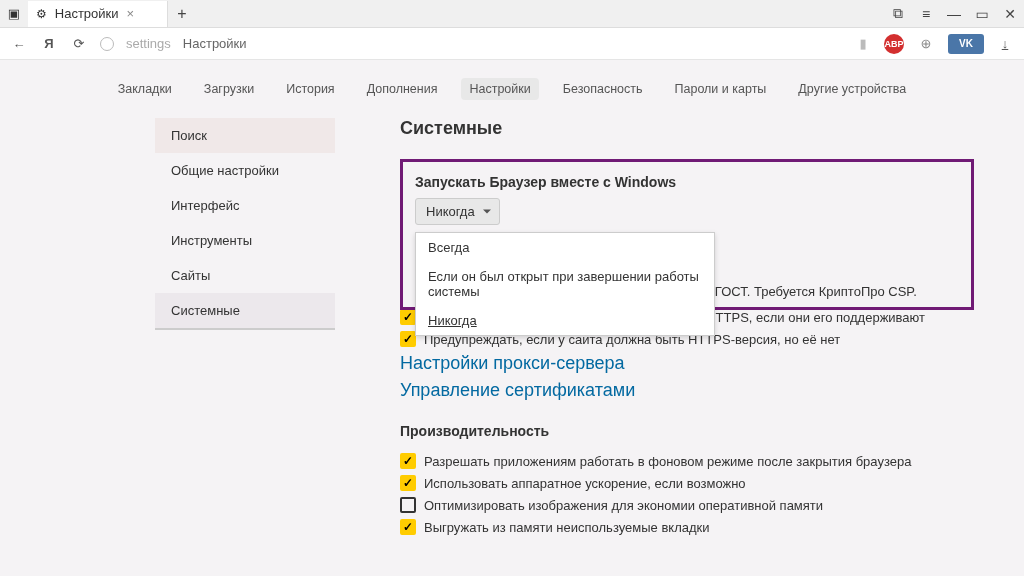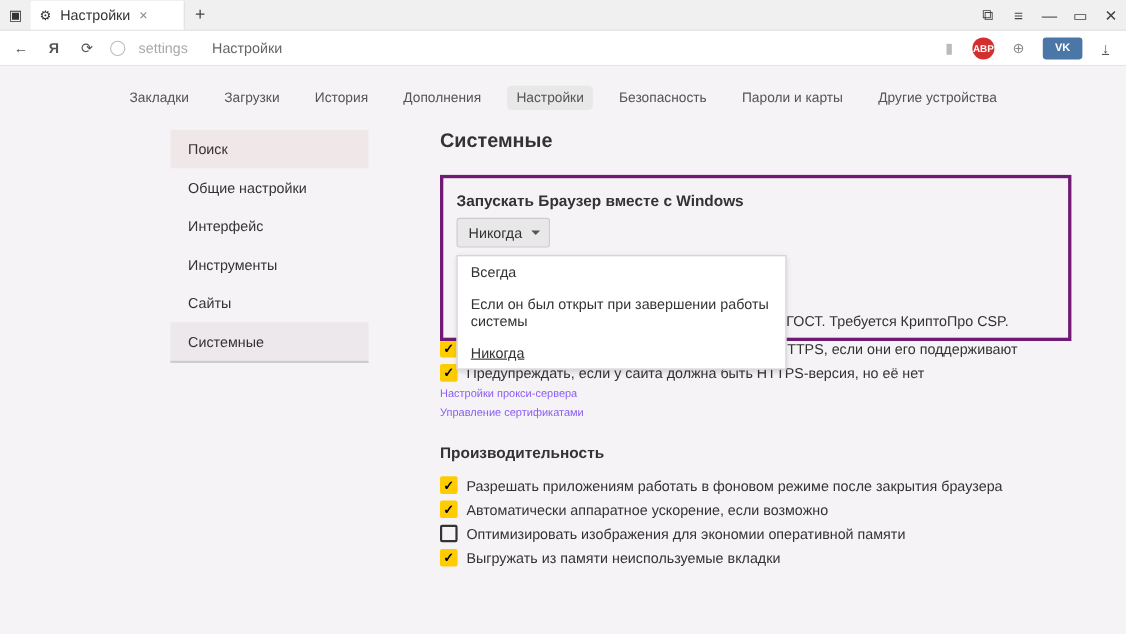--- a/index.html
+++ b/index.html
@@ -9,21 +9,21 @@
 .titlebar .left-icon{width:28px;display:flex;align-items:center;justify-content:center;}
 .tab{display:flex;align-items:center;gap:8px;background:#fff;height:26px;padding:0 12px 0 8px;border-right:1px solid #ddd;min-width:140px;}
 .tab .gear{font-size:12px;}
 .tab .close{color:#888;font-size:13px;}
 .newtab{width:28px;display:flex;align-items:center;justify-content:center;color:#444;font-size:16px;}
 .titlebar .spacer{flex:1;}
 .winbtn{width:28px;height:28px;display:flex;align-items:center;justify-content:center;color:#444;font-size:14px;}
 
 .addrrow{height:32px;background:#fff;display:flex;align-items:center;gap:12px;padding:0 10px;border-bottom:1px solid #e5e5e5;}
 .navicon{width:18px;height:18px;display:flex;align-items:center;justify-content:center;color:#555;}
-.addr{display:flex;align-items:center;gap:22px;color:#666;font-size:13px;}
+.addr{display:flex;align-items:center;gap:12px;color:#666;font-size:13px;}
 .addr .light{color:#aaa;}
 .addrrow .spacer{flex:1;}
 .ext-icon{width:20px;height:20px;display:flex;align-items:center;justify-content:center;text-align:right;}
 .abp{background:#d32f2f;color:#fff;border-radius:50%;font-size:9px;font-weight:bold;width:20px;height:20px;}
 .globe{color:#888;}
 .vk{background:#4a76a8;color:#fff;border-radius:3px;font-size:10px;font-weight:bold;width:36px;height:20px;}
 
 .content{display:flex;flex-direction:column;}
 .topnav{display:flex;justify-content:center;gap:16px;padding:18px 0;font-size:12.5px;color:#555;}
 .topnav .item{padding:4px 8px;border-radius:4px;cursor:pointer;}
@@ -40,21 +40,21 @@
 .dropdown{position:relative;display:inline-block;}
 .ddbtn{background:#e8e8e8;border:1px solid #ccc;padding:5px 24px 5px 10px;border-radius:3px;font-size:13px;cursor:pointer;position:relative;}
 .ddbtn::after{content:'';position:absolute;right:8px;top:50%;transform:translateY(-30%);border:4px solid transparent;border-top-color:#555;}
 .ddmenu{position:absolute;top:34px;left:0;background:#fff;border:1px solid #ccc;box-shadow:0 2px 5px rgba(0,0,0,.15);min-width:300px;z-index:5;}
 .ddmenu .opt{padding:7px 12px;font-size:13px;cursor:pointer;}
 .ddmenu .opt.underl{text-decoration:underline;}
 .row{display:flex;align-items:center;gap:8px;margin:6px 0;font-size:13px;}
 .chk{width:16px;height:16px;border:2px solid #333;border-radius:2px;display:inline-flex;align-items:center;justify-content:center;flex-shrink:0;}
 .chk.on{background:#ffcc00;border-color:#ffcc00;}
 .chk.on::after{content:'✓';color:#000;font-size:12px;font-weight:bold;line-height:1;}
-.lnk{color:#8b5cf6;font-size:10px;margin:6px 0;cursor:pointer;display:block;}
+.lnk{color:#0369a1;font-size:18px;margin:6px 0;cursor:pointer;display:block;}
 .section-h{font-weight:600;font-size:14px;margin-top:22px;margin-bottom:14px;}
 .trail{color:#333;font-size:13px;white-space:nowrap;margin-left:304px;margin-top:-32px;margin-bottom:10px;}
 </style>
 </head>
 <body>
 
 <div class="titlebar">
   <div class="left-icon">▣</div>
   <div class="tab">
     <span class="gear">⚙</span>
@@ -141,21 +141,21 @@
         </div>
 
       <div class="section-h">Производительность</div>
       <div id="perf">
           <div class="row">
             <span class="chk on"></span>
             <span>Разрешать приложениям работать в фоновом режиме после закрытия браузера</span>
           </div>
           <div class="row">
             <span class="chk on"></span>
-            <span>Автоматически аппаратное ускорение, если возможно</span>
+            <span>Использовать аппаратное ускорение, если возможно</span>
           </div>
           <div class="row">
             <span class="chk"></span>
             <span>Оптимизировать изображения для экономии оперативной памяти</span>
           </div>
           <div class="row">
             <span class="chk on"></span>
             <span>Выгружать из памяти неиспользуемые вкладки</span>
           </div>
         </div>

